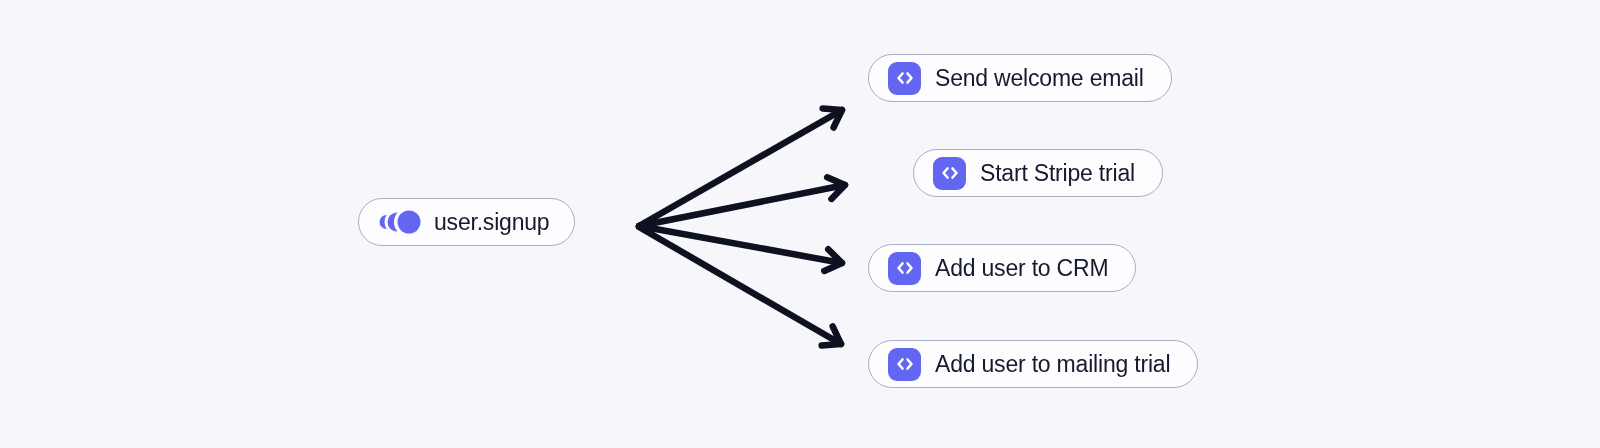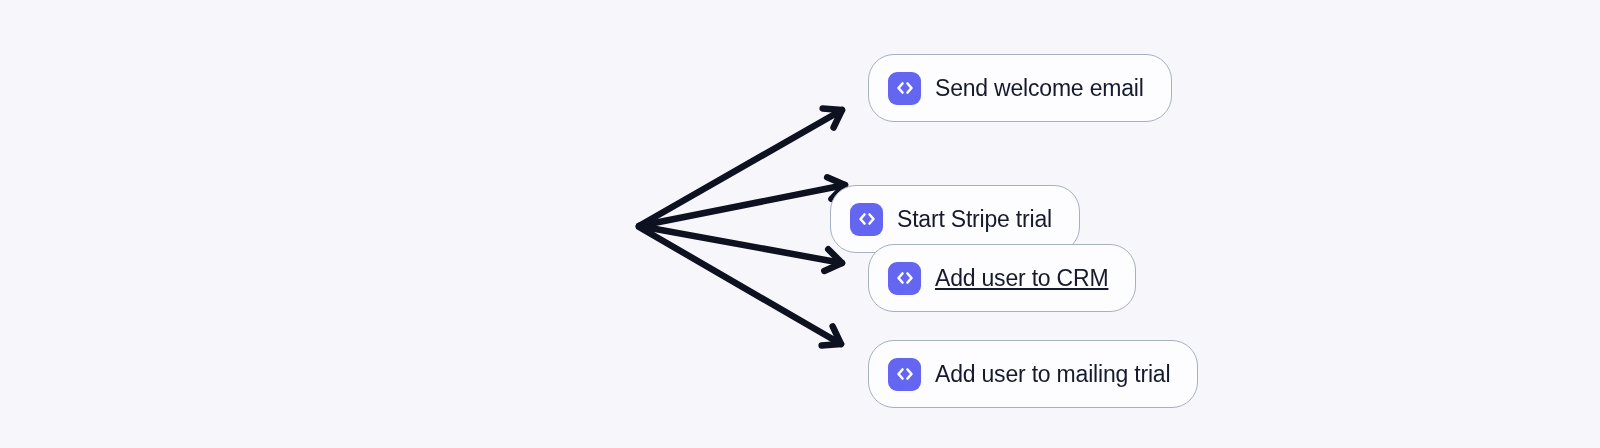--- a/index.html
+++ b/index.html
@@ -24,21 +24,21 @@
     position: absolute;
     inset: 0;
     width: 1600px;
     height: 448px;
     pointer-events: none;
   }
   .node {
     position: absolute;
     display: inline-flex;
     align-items: center;
-    height: 68px;
+    height: 48px;
     border-radius: 26px;
     background: var(--node-bg);
     border: 1.5px solid var(--node-border);
     color: var(--text);
     font-size: 23px;
     font-weight: 500;
     letter-spacing: -0.2px;
     white-space: nowrap;
     cursor: default;
   }
@@ -73,42 +73,62 @@
       </marker>
     </defs>
     <g id="edge-lines">
         <line x1="639" y1="226" x2="842" y2="110" stroke="#0d1120" stroke-width="6.5" stroke-linecap="round" marker-end="url(#arrowhead)"></line>
         <line x1="639" y1="226" x2="845" y2="185" stroke="#0d1120" stroke-width="6.5" stroke-linecap="round" marker-end="url(#arrowhead)"></line>
         <line x1="639" y1="226" x2="842" y2="263" stroke="#0d1120" stroke-width="6.5" stroke-linecap="round" marker-end="url(#arrowhead)"></line>
         <line x1="639" y1="227" x2="841" y2="344" stroke="#0d1120" stroke-width="6.5" stroke-linecap="round" marker-end="url(#arrowhead)"></line>
       </g>
   </svg>
 
+  <div class="node trigger" style="left: 358px; top: 198px;">
+    <span class="event-glyph">
+      <svg width="42" height="26" viewBox="0 0 42 26" xmlns="http://www.w3.org/2000/svg">
+        <defs>
+          <mask id="m-mid">
+            <rect x="0" y="0" width="42" height="26" fill="#fff"></rect>
+            <circle cx="30" cy="13" r="15" fill="#000"></circle>
+          </mask>
+          <mask id="m-left">
+            <rect x="0" y="0" width="42" height="26" fill="#fff"></rect>
+            <circle cx="18" cy="13" r="12.5" fill="#000"></circle>
+          </mask>
+        </defs>
+        <circle cx="30" cy="13" r="11.5" fill="currentColor" style="color: var(--accent)"></circle>
+        <circle cx="18" cy="13" r="9.5" fill="currentColor" style="color: var(--accent)" mask="url(#m-mid)"></circle>
+        <circle cx="7.5" cy="13" r="7" fill="currentColor" style="color: var(--accent)" mask="url(#m-left)"></circle>
+      </svg>
+    </span>
+    <span class="label">user.signup</span>
+  </div>
 
   <div class="node fn" style="left: 868px; top: 54px;">
     <span class="code-badge">
       <svg width="20" height="20" viewBox="0 0 20 20" xmlns="http://www.w3.org/2000/svg">
         <polyline points="7.5,5.5 3.5,10 7.5,14.5" fill="none" stroke="#fff" stroke-width="2.6" stroke-linecap="round" stroke-linejoin="round"></polyline>
         <polyline points="12.5,5.5 16.5,10 12.5,14.5" fill="none" stroke="#fff" stroke-width="2.6" stroke-linecap="round" stroke-linejoin="round"></polyline>
       </svg>
     </span>
     <span class="label">Send welcome email</span>
   </div>
 
-  <div class="node fn" style="left: 830px; top: 149px; margin-top: 36px;">
+  <div class="node fn" style="left: 913px; top: 149px;">
     <span class="code-badge">
       <svg width="20" height="20" viewBox="0 0 20 20" xmlns="http://www.w3.org/2000/svg">
         <polyline points="7.5,5.5 3.5,10 7.5,14.5" fill="none" stroke="#fff" stroke-width="2.6" stroke-linecap="round" stroke-linejoin="round"></polyline>
         <polyline points="12.5,5.5 16.5,10 12.5,14.5" fill="none" stroke="#fff" stroke-width="2.6" stroke-linecap="round" stroke-linejoin="round"></polyline>
       </svg>
     </span>
     <span class="label">Start Stripe trial</span>
   </div>
 
-  <div class="node fn" style="left: 868px; top: 244px; text-decoration: underline;">
+  <div class="node fn" style="left: 868px; top: 244px;">
     <span class="code-badge">
       <svg width="20" height="20" viewBox="0 0 20 20" xmlns="http://www.w3.org/2000/svg">
         <polyline points="7.5,5.5 3.5,10 7.5,14.5" fill="none" stroke="#fff" stroke-width="2.6" stroke-linecap="round" stroke-linejoin="round"></polyline>
         <polyline points="12.5,5.5 16.5,10 12.5,14.5" fill="none" stroke="#fff" stroke-width="2.6" stroke-linecap="round" stroke-linejoin="round"></polyline>
       </svg>
     </span>
     <span class="label">Add user to CRM</span>
   </div>
 
   <div class="node fn" style="left: 868px; top: 340px;">

